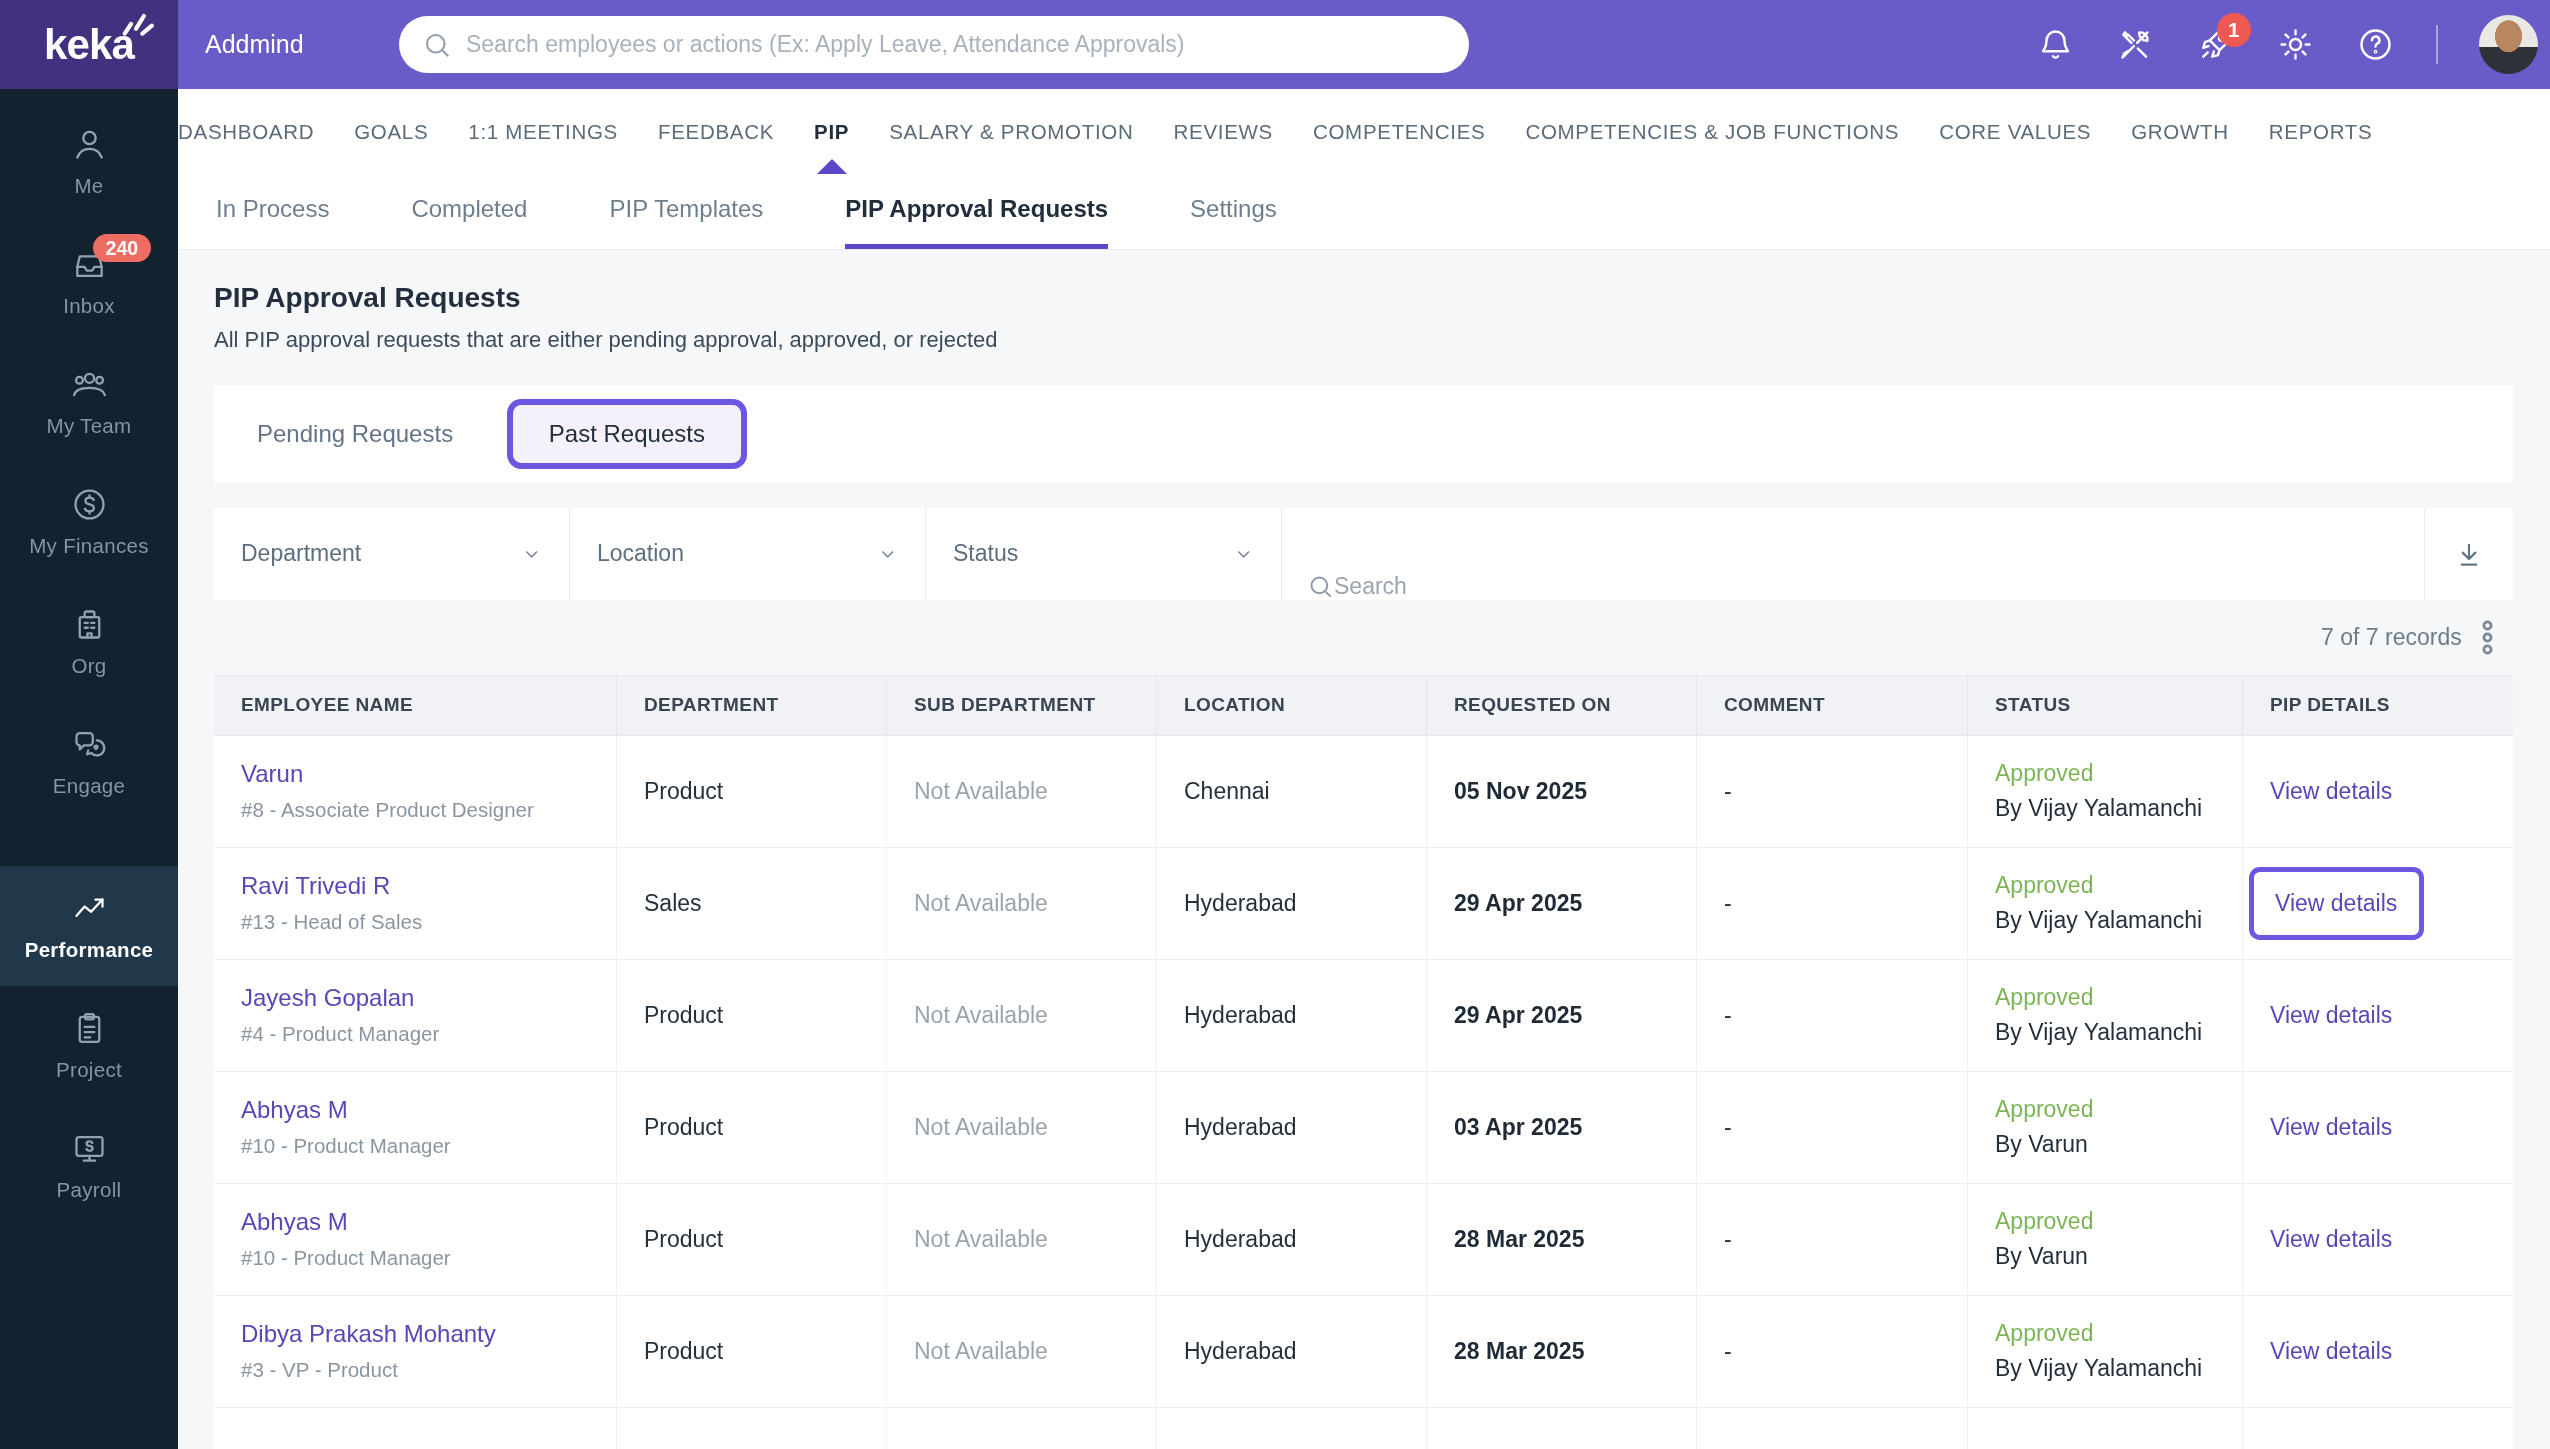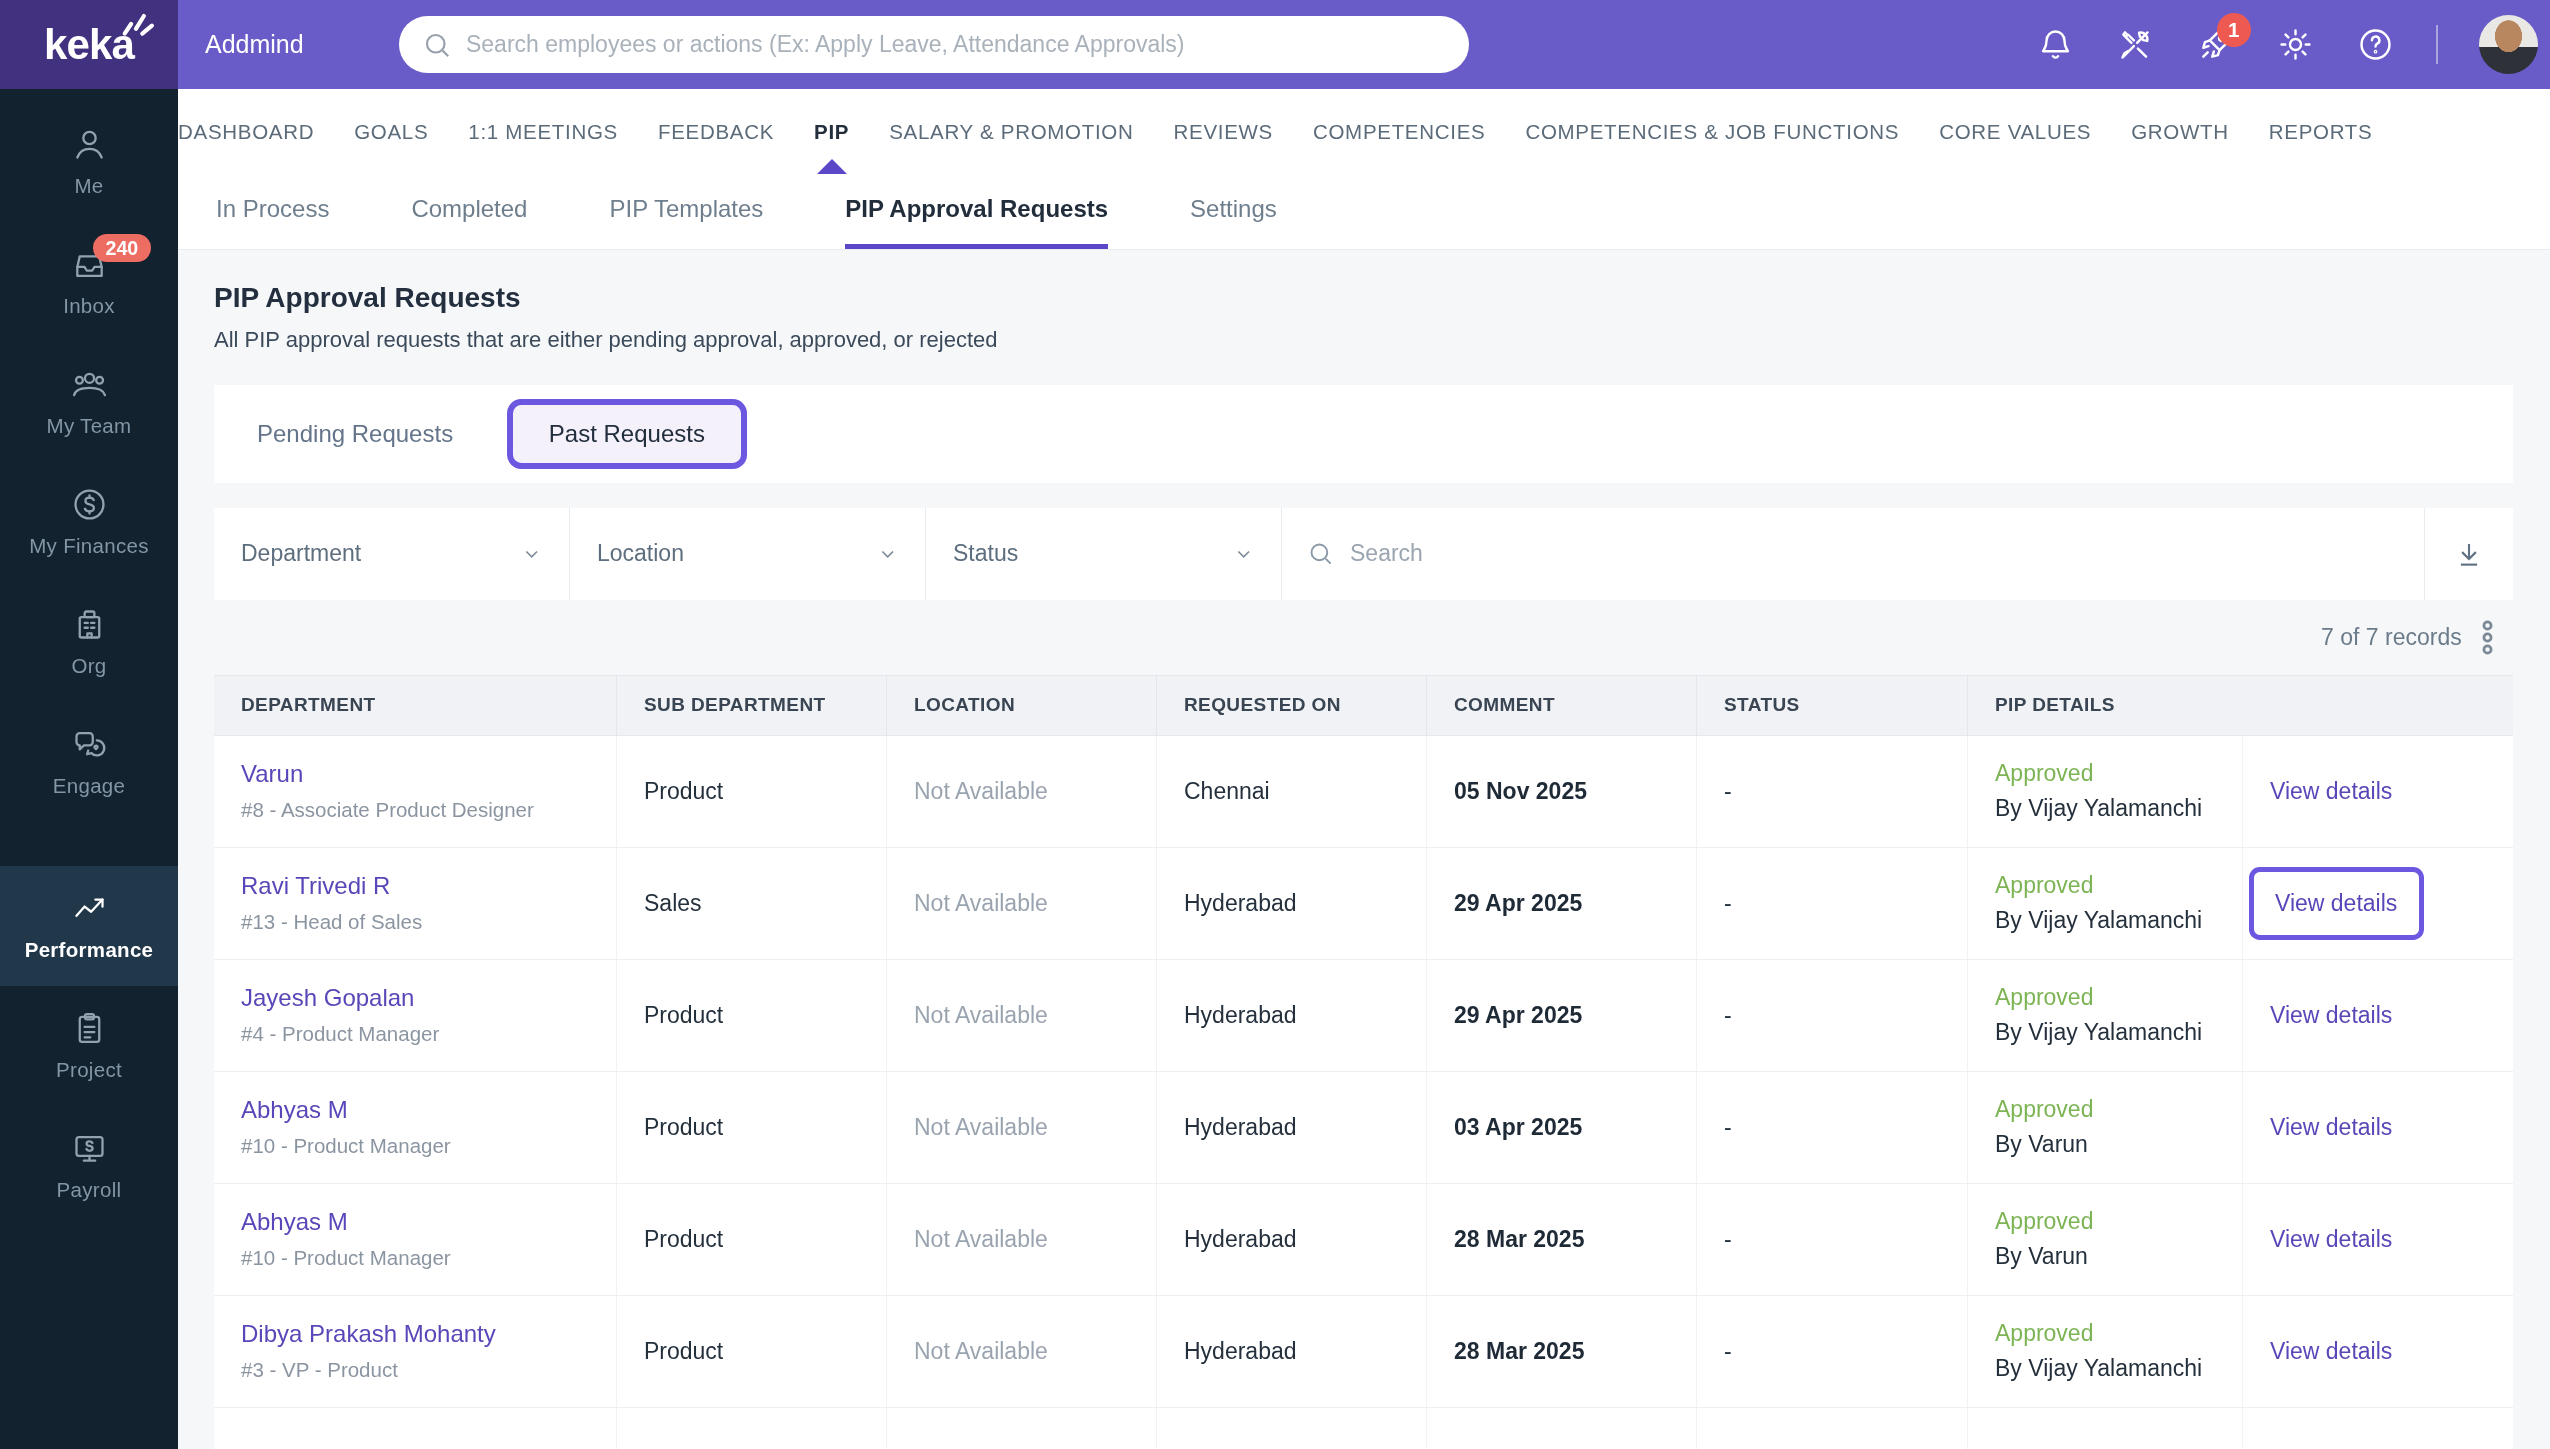--- a/index.html
+++ b/index.html
@@ -62,21 +62,21 @@
   .req-bar { background:#fff; height:98px; display:flex; align-items:center; margin-bottom:25px; }
   .req-tab { font-size:24px; color:#64748a; padding:0 43px; cursor:pointer; }
   .req-tab-annot { margin-left:10.7px; border:6.2px solid #6b57e0; background:#f5f1fb; border-radius:14.3px;
     padding:15px 36px; font-size:24px; color:#222e3c; cursor:pointer; }
 
   .filter-bar { background:#fff; height:92px; display:flex; align-items:stretch; }
   .fsel { width:356px; display:flex; align-items:center; justify-content:space-between; padding:0 27px;
     border-right:0.9px solid #e9ebee; cursor:pointer; }
   .fsel .flabel { font-size:23px; color:#5d6e7e; }
   .fsel svg { stroke:#7b8a99; }
-  .fsearch { flex:1; display:flex; align-items:center; gap:16px; padding:0 25px; }
+  .fsearch { flex:1; display:flex; align-items:flex-end; padding:0 25px; }
   .fsearch svg { stroke:#8b98a5; }
   .fsearch input { flex:1; border:none; outline:none; font-size:23px; color:#3a4654; font-family:inherit; }
   .fsearch input::placeholder { color:#9aa5b0; }
   .fdownload { width:89px; border-left:0.9px solid #e9ebee; display:flex; align-items:center; justify-content:center; cursor:pointer; }
   .fdownload svg { stroke:#5f7183; }
 
   .records-row { height:75px; display:flex; align-items:center; justify-content:flex-end; gap:14px; padding-right:14.3px; }
   .records-text { font-size:23px; color:#6c7b8a; }
   .kebab { cursor:pointer; display:flex; align-items:center; }
   .kebab svg { stroke:#7b8896; fill:none; }
@@ -345,20 +345,21 @@
       <span class="kebab">
         <svg width="23" height="41" viewBox="0 0 12 24" stroke-width="1.6">
             <circle cx="6" cy="5" r="2.1"></circle>
             <circle cx="6" cy="12" r="2.1"></circle>
             <circle cx="6" cy="19" r="2.1"></circle>
           </svg>
       </span>
     </div>
 
     <div class="grid-cols thead">
+      <div class="th">EMPLOYEE NAME</div>
       <div class="th">DEPARTMENT</div>
       <div class="th">SUB DEPARTMENT</div>
       <div class="th">LOCATION</div>
       <div class="th">REQUESTED ON</div>
       <div class="th">COMMENT</div>
       <div class="th">STATUS</div>
       <div class="th">PIP DETAILS</div>
     </div>
 
     <div class="grid-cols trow">

